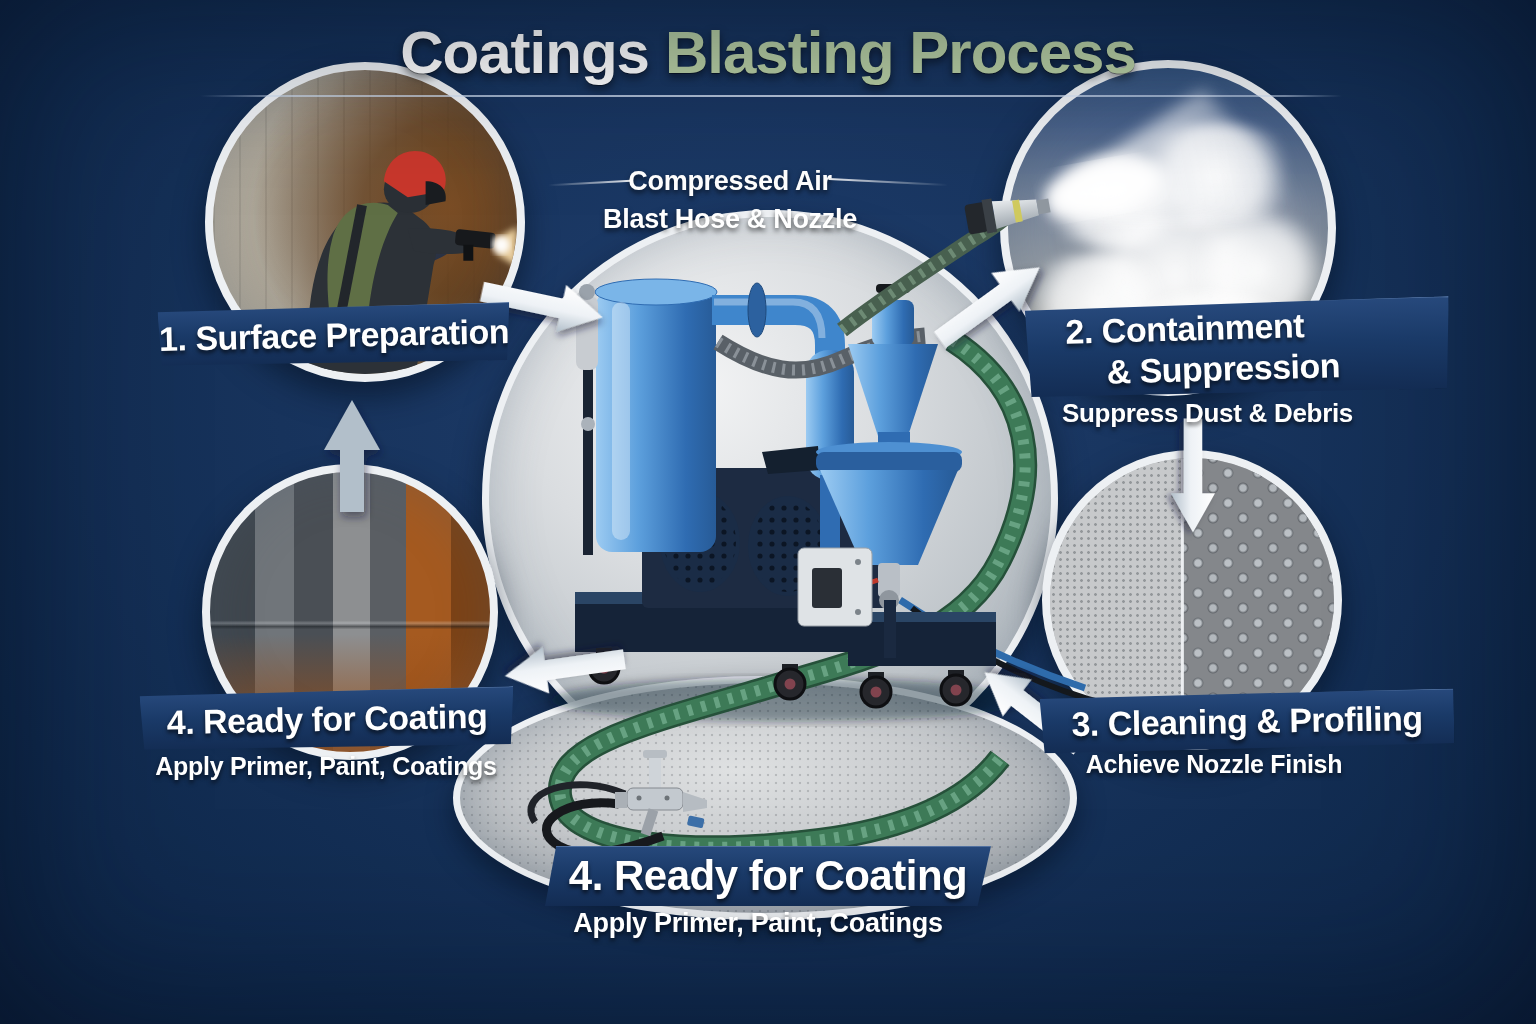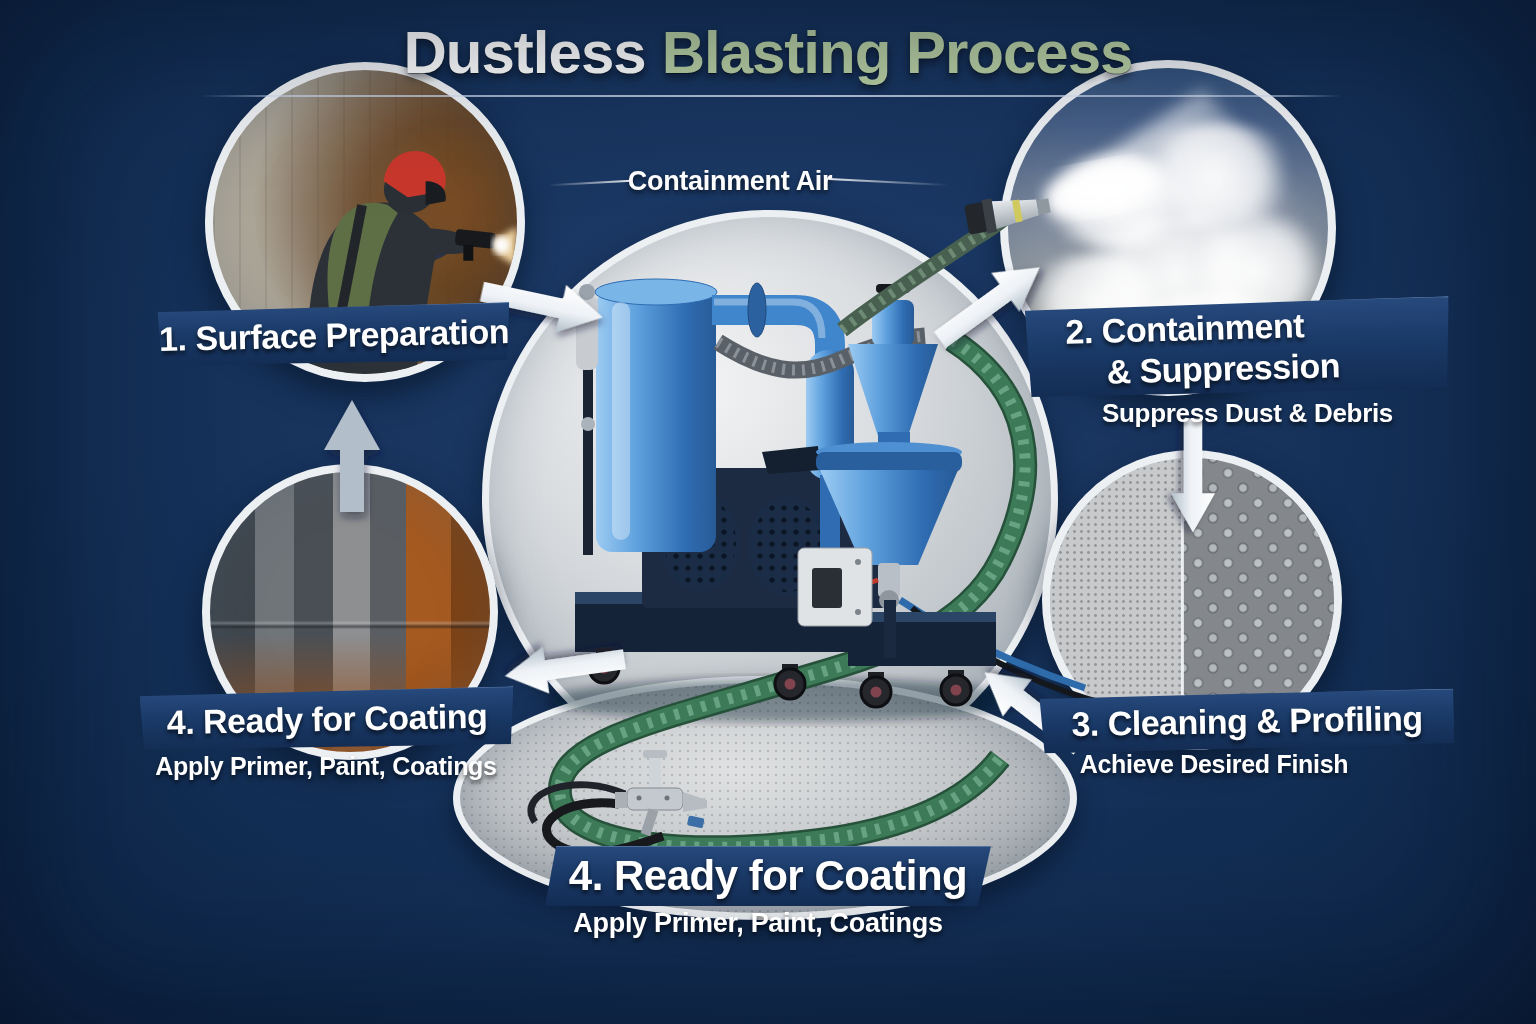--- a/index.html
+++ b/index.html
@@ -95,21 +95,21 @@
   .banner-2 .bl2 { padding-left:80px; }
   .banner-3 { left:1040px; top:692px; width:414px; height:58px; font-size:34px;
     transform:rotate(-1deg); clip-path:polygon(0 6%, 100% 0, 100% 94%, 1% 100%); }
   .banner-4 { left:140px; top:690px; width:374px; height:58px; font-size:34px;
     transform:rotate(-1.2deg); clip-path:polygon(0 4%, 100% 0, 99% 100%, 1% 96%); }
   .banner-5 { left:545px; top:846px; width:446px; height:60px; font-size:42px;
     clip-path:polygon(2.5% 0, 100% 0, 97% 100%, 0 100%); }
   .subtitle { position:absolute; z-index:8; font-weight:700; text-align:center;
     text-shadow:0 3px 4px rgba(0,0,0,.6); letter-spacing:-0.3px; }
   .sub-1 { left:135px; top:372px; width:400px; font-size:25px; }
-  .sub-2 { left:1062px; top:398px; width:340px; font-size:26px; text-align:left;margin-left:40px; }
+  .sub-2 { left:1062px; top:398px; width:340px; font-size:26px; text-align:left; }
   .sub-3 { left:1014px; top:750px; width:400px; font-size:25px; }
   .sub-4 { left:126px; top:752px; width:400px; font-size:25px; }
   .sub-5 { left:558px; top:908px; width:400px; font-size:27px; }
 </style>
 </head>
 <body>
 
 <div class="canvas">
 
   <div class="circle c-center"></div>
@@ -320,42 +320,43 @@
       <use href="#arrowshape" transform="translate(545,305) rotate(12) scale(0.92)" fill="url(#agrad)" filter="url(#soft)"></use>
       <use href="#arrowshape" transform="translate(992,302) rotate(-36) scale(0.92)" fill="url(#agrad)" filter="url(#soft)"></use>
       <use href="#arrowshape" transform="translate(1193,478) rotate(90) scale(0.85)" fill="url(#agrad)" filter="url(#soft)"></use>
       <path d="M 340 512 L 340 450 L 324 450 L 352 400 L 380 450 L 364 450 L 364 512 Z" fill="url(#agrad)" filter="url(#soft)" transform="translate(0,0)"></path>
       <use href="#arrowshape" transform="translate(562,668) rotate(172) scale(0.9)" fill="url(#agrad)" filter="url(#soft)"></use>
       <use href="#arrowshape" transform="translate(1030,708) rotate(-142) scale(0.9)" fill="url(#agrad)" filter="url(#soft)"></use>
     </g>
   </svg>
 
   <div class="title">
-    <span class="t-white">Dustless</span><span class="t-green">Blasting Process</span>
+    <span class="t-white">Coatings</span><span class="t-green">Blasting Process</span>
   </div>
   <div class="title-underline"></div>
 
-  <div class="m-label m-label-2">Containment Air</div>
+  <div class="m-label m-label-2">Compressed Air</div>
   <div class="cl-line cl-line-l"></div>
   <div class="cl-line cl-line-r"></div>
+  <div class="m-label m-label-3">Blast Hose &amp; Nozzle</div>
 
   <div class="banner banner-1">
     <span>1. Surface Preparation</span>
   </div>
 
   <div class="banner banner-2">
     <span class="bl1">2. Containment</span>
     <span class="bl2">&amp; Suppression</span>
   </div>
   <div class="subtitle sub-2">Suppress Dust &amp; Debris</div>
 
   <div class="banner banner-3">
     <span>3. Cleaning &amp; Profiling</span>
   </div>
-  <div class="subtitle sub-3">Achieve Desired Finish</div>
+  <div class="subtitle sub-3">Achieve Nozzle Finish</div>
 
   <div class="banner banner-4">
     <span>4. Ready for Coating</span>
   </div>
   <div class="subtitle sub-4">Apply Primer, Paint, Coatings</div>
 
   <div class="banner banner-5">
     <span>4. Ready for Coating</span>
   </div>
   <div class="subtitle sub-5">Apply Primer, Paint, Coatings</div>

